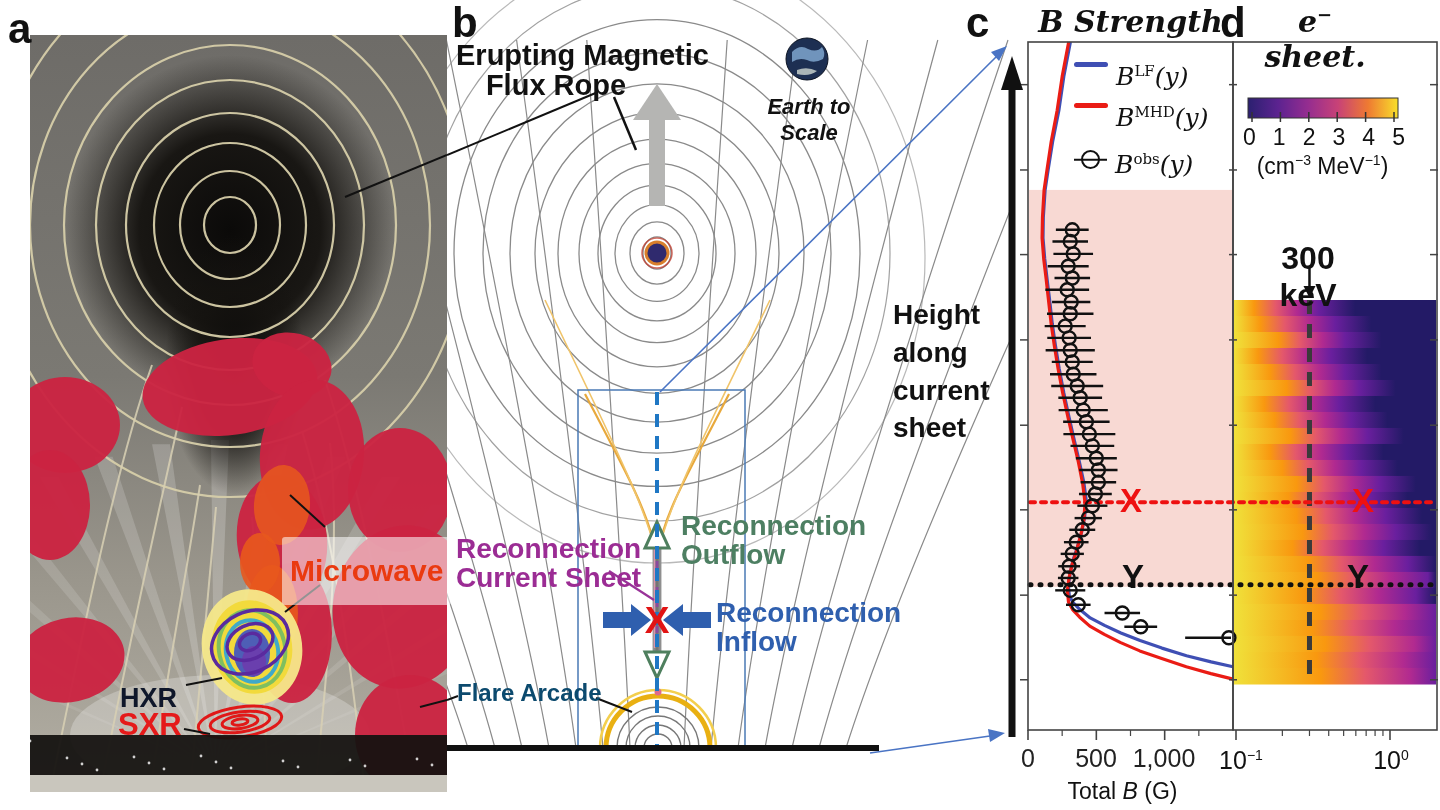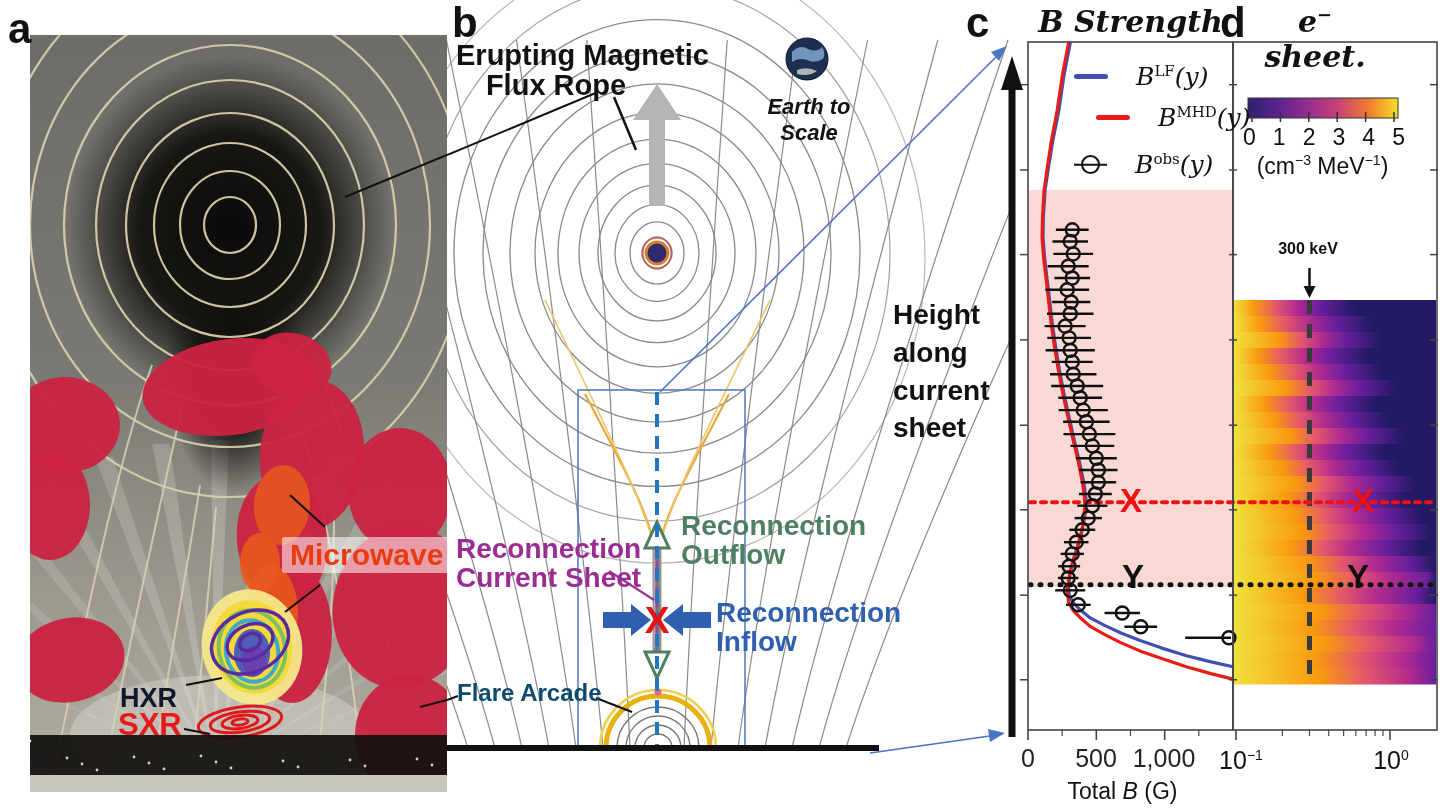--- a/index.html
+++ b/index.html
@@ -5,21 +5,21 @@
   html,body{margin:0;padding:0;background:#ffffff;}
   #stage{position:relative;width:1440px;height:810px;background:#ffffff;overflow:hidden;
          font-family:"Liberation Sans",sans-serif;}
   svg{position:absolute;top:0;left:0;}
   .abs{position:absolute;}
   .panel-letter{font-size:42px;font-weight:800;color:#111;line-height:1;}
   .ann{font-weight:800;line-height:1.05;white-space:nowrap;}
   .serif-t{font-family:"DejaVu Serif","Liberation Serif",serif;font-style:italic;font-weight:700;}
   .leg-label{font-family:"DejaVu Serif","Liberation Serif",serif;font-style:italic;font-size:25px;color:#111;}
   .leg-label sup{font-size:15px;font-style:normal;}
-  .leg-row{position:absolute;display:flex;align-items:center;gap:28px;}
+  .leg-row{position:absolute;display:flex;align-items:flex-start;gap:8px;}
   .sym-line{width:34px;height:5px;border-radius:2.5px;display:inline-block;}
   .sym-circle{width:15px;height:15px;border:2.5px solid #111;border-radius:50%;display:inline-block;position:relative;margin:0 7px;}
   .sym-circle::before{content:"";position:absolute;left:-9px;right:-9px;top:50%;height:2.5px;background:#111;transform:translateY(-50%);}
   .tick-label{position:absolute;text-align:center;font-size:25px;color:#222;}
   .cb-ticks{position:absolute;display:flex;justify-content:space-between;font-size:23px;color:#111;}
   .marker-letter{position:absolute;width:34px;text-align:center;font-size:33px;font-weight:700;line-height:1;}
   .mini{font-size:23px;color:#111;text-align:center;position:absolute;}
   .mini sup{font-size:14px;}
 </style>
 </head>
@@ -624,21 +624,21 @@
         <line x1="12" y1="737" x2="12" y2="86" stroke="#111" stroke-width="7"></line>
         <polygon points="1,90 23,90 12,56" fill="#111"></polygon>
       </g>
     </svg>
 
   <div class="abs panel-letter" style="left:8px;top:8px">a</div>
   <div class="abs panel-letter" style="left:452px;top:2px">b</div>
   <div class="abs panel-letter" style="left:966px;top:2px">c</div>
   <div class="abs panel-letter" style="left:1220px;top:2px">d</div>
 
-  <div class="abs ann" style="left:282px;top:537px;font-size:30px;color:#ea3a10;background:rgba(255,255,255,.55);padding:2px 8px;border-radius:3px">Microwave</div>
+  <div class="abs ann" style="left:282px;top:537px;font-size:30px;color:#ea3a10;background:rgba(255,255,255,.55);padding:18px 8px;border-radius:3px">Microwave</div>
   <div class="abs ann" style="left:120px;top:684px;font-size:27px;color:#0f172a">HXR</div>
   <div class="abs ann" style="left:118px;top:709px;font-size:31px;color:#e51a1a">SXR</div>
 
   <div class="abs" style="left:743px;top:94px;width:132px;text-align:center;font-size:22px;font-weight:600;font-style:italic;color:#111">Earth to Scale</div>
   <div class="abs ann" style="left:456px;top:40px;width:200px;text-align:center;font-size:29px;color:#111">
     <div>Erupting Magnetic</div>
       <div>Flux Rope</div>
   </div>
   <div class="abs ann" style="left:456px;top:534px;font-size:28px;color:#9b2c94">
     <div>Reconnection</div>
@@ -660,21 +660,21 @@
   <div class="abs" style="left:893px;top:296px;font-size:28px;font-weight:600;color:#111;line-height:1.35">
     <div>Height</div>
       <div>along</div>
     <div>current</div>
       <div>sheet</div>
   </div>
   <div class="leg-row" style="left:1074px;top:62px">
     <span class="sym-line" id="sym0" style="background: rgb(63, 79, 180);"></span>
     <span class="leg-label"><span>B</span><sup>LF</sup><span>(y)</span></span>
   </div>
-  <div class="leg-row" style="left:1096px;top:103px">
+  <div class="leg-row" style="left:1074px;top:103px">
     <span class="sym-line" id="sym1" style="background: rgb(234, 28, 21);"></span>
     <span class="leg-label"><span>B</span><sup>MHD</sup><span>(y)</span></span>
   </div>
   <div class="leg-row" style="left:1074px;top:150px">
     <span class="sym-circle"></span>
     <span class="leg-label"><span>B</span><sup>obs</sup><span>(y)</span></span>
   </div>
 
   <div class="tick-label" style="left:1012px;top:744px;width:32px">0</div>
   <div class="tick-label" style="left:1066px;top:744px;width:60px">500</div>
@@ -690,21 +690,21 @@
     <span>0</span>
       <span>1</span>
       <span>2</span>
       <span>3</span>
       <span>4</span>
       <span>5</span>
   </div>
   <div class="mini" style="left:1240px;top:152px;width:165px;font-size:23px">
     <span>(cm</span><sup>−3</sup><span> MeV</span><sup>−1</sup><span>)</span>
   </div>
-  <div class="mini" style="left:1258px;top:240px;width:100px;font-size:16px;font-weight:600">300 keV</div>
+  <div class="mini" style="left:1258px;top:240px;width:100px;font-size:32px;font-weight:600">300 keV</div>
 
   <div class="mini" style="left:1212px;top:746px;width:58px;font-size:25px">
     <span>10</span><sup>−1</sup>
   </div>
   <div class="mini" style="left:1362px;top:746px;width:58px;font-size:25px">
     <span>10</span><sup>0</sup>
   </div>
   <div class="mini" style="left:1262px;top:824px;width:140px;font-size:25px">
     <i>ε</i><span> (MeV)</span>
   </div>

